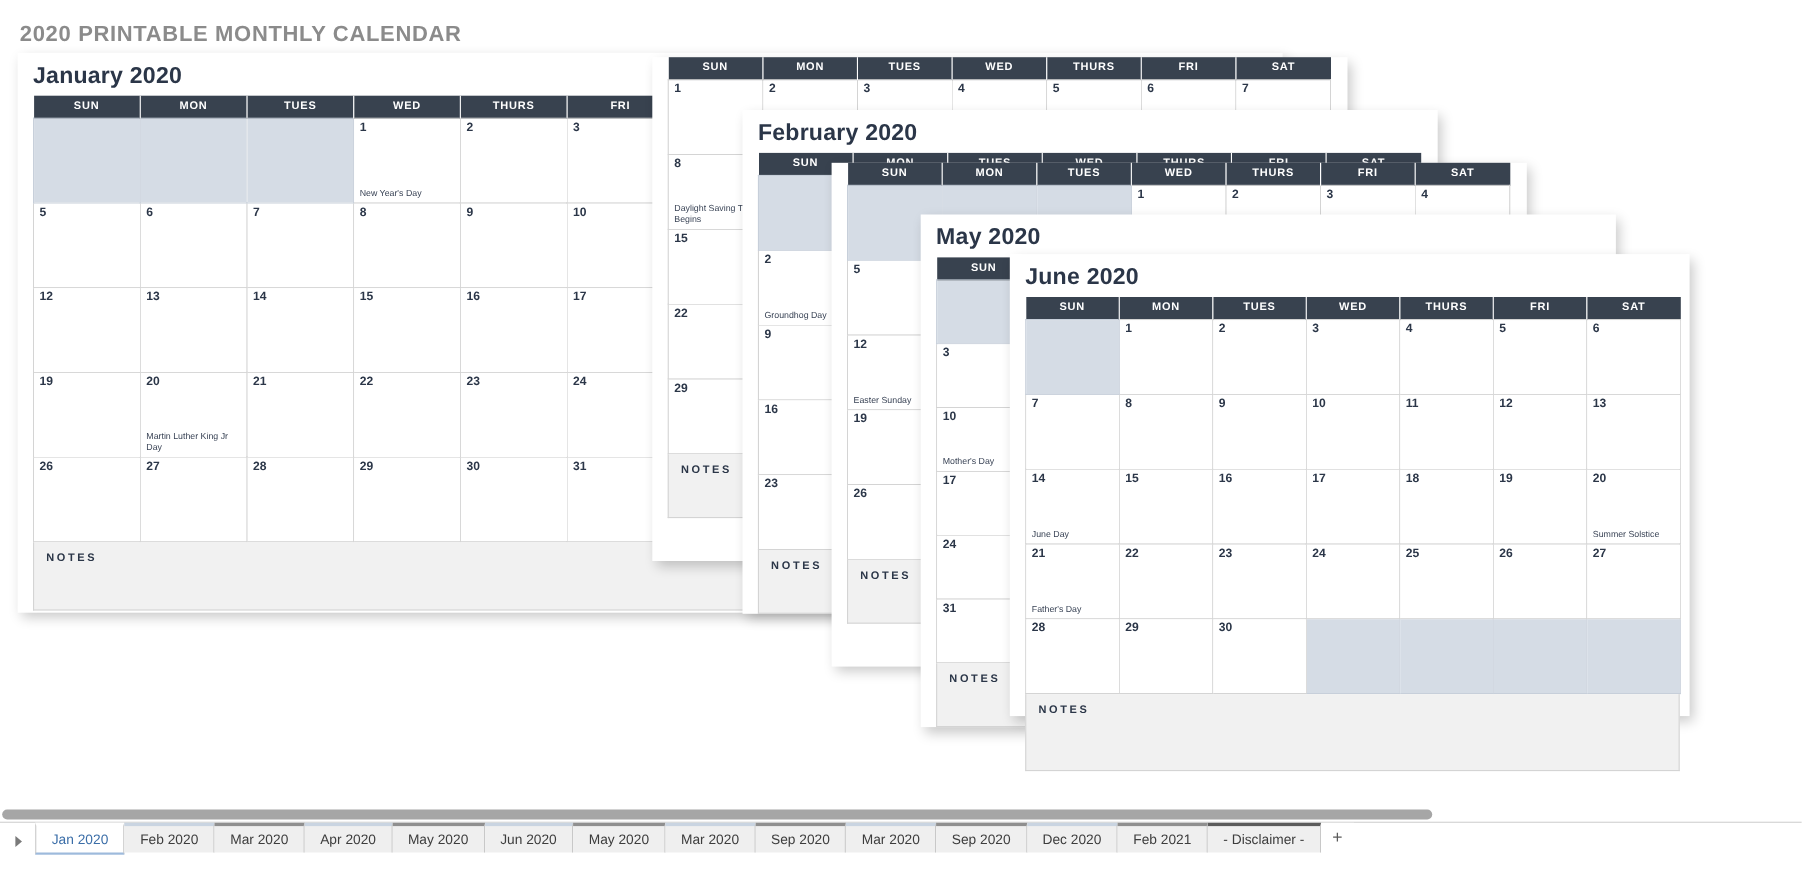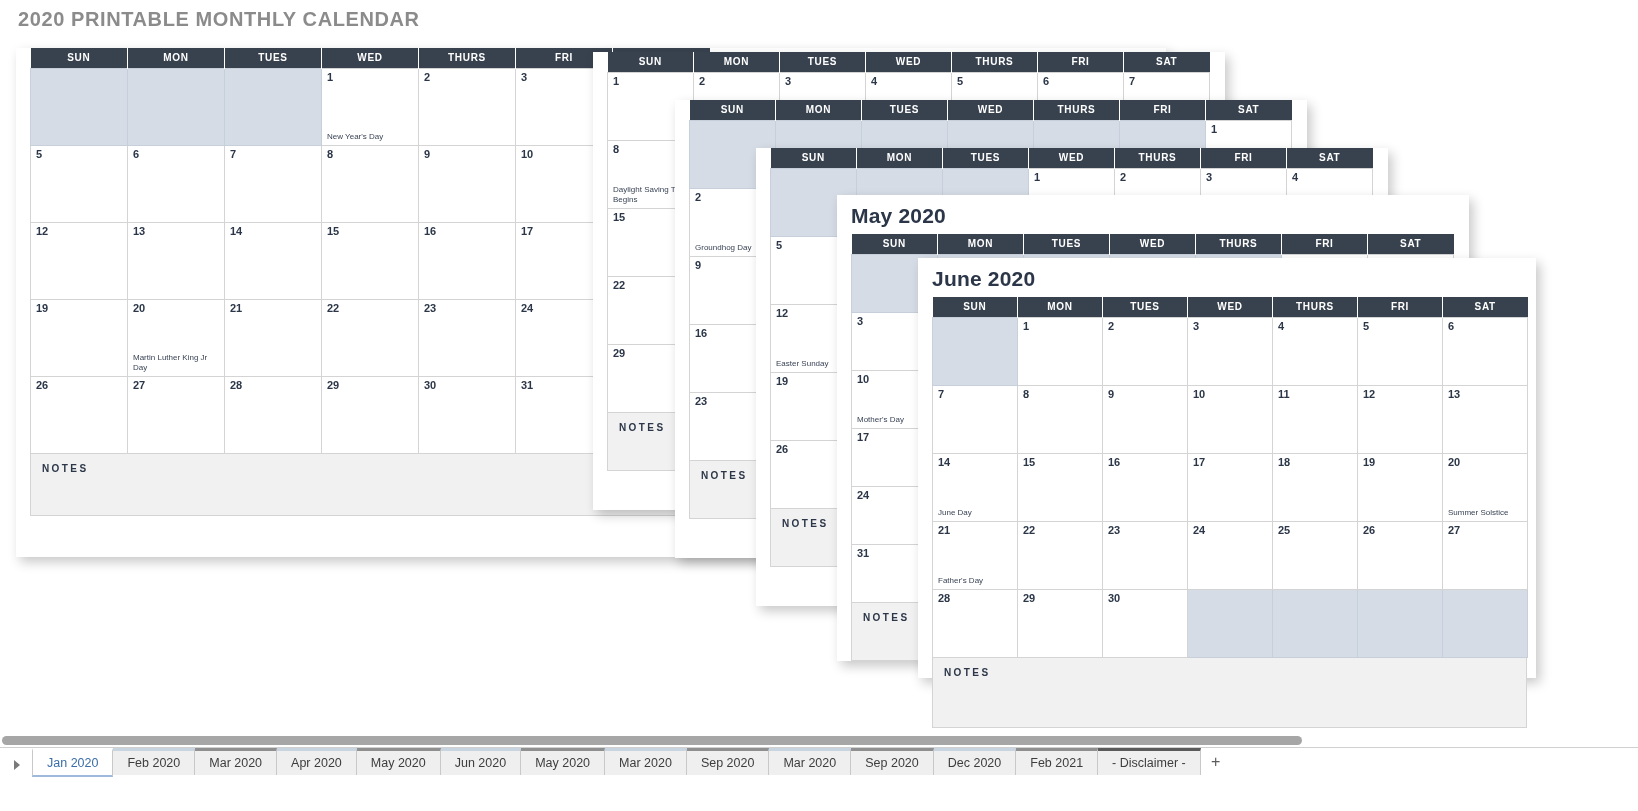--- a/index.html
+++ b/index.html
@@ -6,21 +6,21 @@
   html, body {
     width: 1638px; height: 811px;
     background: #ffffff;
     font-family: "Liberation Sans", sans-serif;
     overflow: hidden;
   }
   #stage { position: relative; width: 1638px; height: 811px; background:#fff; }
 
   
   .wb-title {
-    position: absolute; left: 18px; top: 8px;
+    position: absolute; left: 18px; top: 20px;
     font-size: 20px; font-weight: bold; letter-spacing: .6px;
     color: #8b8b8b;
     white-space: nowrap;
   }
 
   
   .sheet {
     position: absolute;
     background: #ffffff;
     box-shadow: 4px 5px 11px rgba(0,0,0,.22);
@@ -135,20 +135,21 @@
 </style>
 </head>
 <body>
 
 <div id="stage">
 
   <div class="wb-title">2020 PRINTABLE MONTHLY CALENDAR</div>
 
   <div id="sheets-host">
       <div class="sheet" style="left: 16px; top: 48px; width: 1150px; height: 509px; z-index: 10;">
+        <div class="cal-title" style="padding: 9px 0px 6px 14px;">January 2020</div>
         <table class="cal" style="width: 679px; margin-left: 14px;">
           <thead>
             <tr>
               <th style="width: 97px;">SUN</th>
               <th style="width: 97px;">MON</th>
               <th style="width: 97px;">TUES</th>
               <th style="width: 97px;">WED</th>
               <th style="width: 97px;">THURS</th>
               <th style="width: 97px;">FRI</th>
               <th style="width: 97px;">SAT</th>
@@ -388,20 +389,21 @@
               <td class="blank" style="height: 68px; width: 86px;"></td>
               <td class="blank" style="height: 68px; width: 86px;"></td>
               <td class="blank" style="height: 68px; width: 86px;"></td>
               <td class="blank" style="height: 68px; width: 86px;"></td>
             </tr>
           </tbody>
         </table>
         <div class="notes" style="width: 602px; height: 58px; margin-left: 14px;"><span>NOTES</span></div>
       </div>
       <div class="sheet" style="left: 675px; top: 100px; width: 632px; height: 458px; z-index: 12;">
+        <div class="cal-title" style="padding: 9px 0px 6px 14px;">February 2020</div>
         <table class="cal" style="width: 602px; margin-left: 14px;">
           <thead>
             <tr>
               <th style="width: 86px;">SUN</th>
               <th style="width: 86px;">MON</th>
               <th style="width: 86px;">TUES</th>
               <th style="width: 86px;">WED</th>
               <th style="width: 86px;">THURS</th>
               <th style="width: 86px;">FRI</th>
               <th style="width: 86px;">SAT</th>
@@ -769,21 +771,21 @@
               <td class="blank" style="height: 58px; width: 86px;"></td>
               <td class="blank" style="height: 58px; width: 86px;"></td>
               <td class="blank" style="height: 58px; width: 86px;"></td>
               <td class="blank" style="height: 58px; width: 86px;"></td>
               <td class="blank" style="height: 58px; width: 86px;"></td>
             </tr>
           </tbody>
         </table>
         <div class="notes" style="width: 602px; height: 58px; margin-left: 14px;"><span>NOTES</span></div>
       </div>
-      <div class="sheet" style="left: 918px; top: 258px; width: 618px; height: 420px; z-index: 15;">
+      <div class="sheet" style="left: 918px; top: 231px; width: 618px; height: 420px; z-index: 15;">
         <div class="cal-title" style="padding: 9px 0px 6px 14px;">June 2020</div>
         <table class="cal" style="width: 595px; margin-left: 14px;">
           <thead>
             <tr>
               <th style="width: 85px;">SUN</th>
               <th style="width: 85px;">MON</th>
               <th style="width: 85px;">TUES</th>
               <th style="width: 85px;">WED</th>
               <th style="width: 85px;">THURS</th>
               <th style="width: 85px;">FRI</th>

